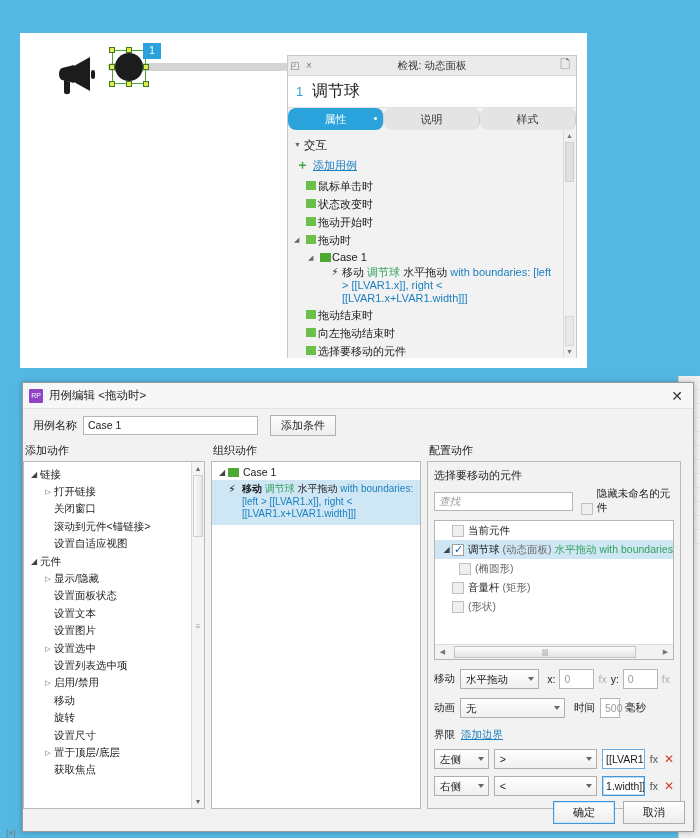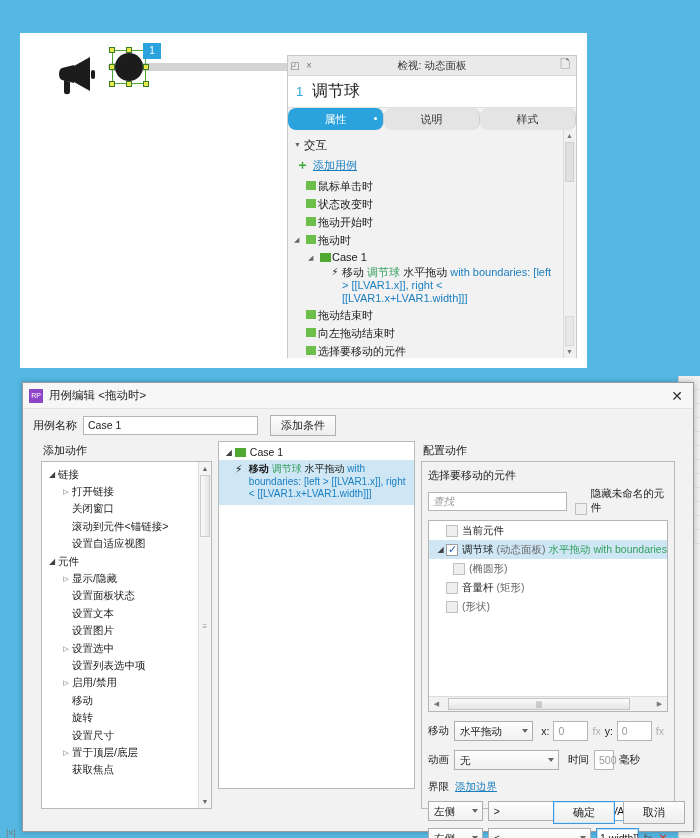--- a/index.html
+++ b/index.html
@@ -160,21 +160,21 @@
   #case-name-input {
     width: 175px; height: 19px; background: #fff; border: 1px solid #b5b5b5;
     font-size: 10.5px; padding: 0 4px; line-height: 17px; color: #222;
   }
   #add-cond-btn {
     margin-left: 12px; height: 21px; min-width: 62px; padding: 0 10px;
     background: linear-gradient(#fdfdfd,#eeeeee); border: 1px solid #b0b0b0;
     font-size: 11px; line-height: 19px; text-align: center; color: #222;
   }
 
-  #dlg-panels { display: flex; padding: 0 18px; gap: 6px; }
+  #dlg-panels { display: flex; padding: 0 0; gap: 6px; }
   .panel-col { display: flex; flex-direction: column; }
   .panel-head { font-size: 11px; color: #222; padding: 2px 0 3px 2px; }
   .panel-box {
     background: #fff; border: 1px solid #b9b9b9; position: relative; overflow: hidden;
   }
 
   
   #col-add { width: 182px; }
   #add-box { height: 348px; }
   #add-list { padding: 4px 0 0 4px; }
@@ -220,21 +220,21 @@
   .cbx {
     width: 12px; height: 12px; background: #fff; border: 1px solid #9e9e9e;
     display: inline-block; margin-right: 4px; flex: none; position: relative;
   }
   .cbx.dim { background: #efefef; border-color: #c0c0c0; }
   .cbx.checked::after {
     content: "✓"; position: absolute; left: 1px; top: -2px;
     font-size: 11px; color: #1b5fa8;
   }
   #cfg-tree {
-    background: #fff; border: 1px solid #b5b5b5; height: 192px;
+    background: #fff; border: 1px solid #b5b5b5; height: 140px;
     position: relative; overflow: hidden;
   }
   .ct-row { display: flex; align-items: center; height: 19px; padding-left: 6px; font-size: 10.5px; white-space: nowrap; }
   .ct-row.sel { background: #cfe7f5; }
   .ct-row .car-down { width: 11px; flex: none; color: #444; font-size: 8px; text-align: center; }
   .ct-row .sp { width: 11px; flex: none; }
   .ct-type { color: #6a6a6a; }
   .ct-green { color: #35a05e; }
   #cfg-hscroll {
     position: absolute; left: 0; right: 0; bottom: 0; height: 15px;
@@ -535,20 +535,21 @@
         <div id="add-vscroll">
           <div class="arr">▲</div>
           <div class="thumb"></div>
           <div class="grip" style="top:160px">≡</div>
           <div class="arr" style="position:absolute;bottom:0;left:0;right:0">▼</div>
         </div>
       </div>
     </div>
 
     <div class="panel-col" id="col-org">
+      <div class="panel-head">组织动作</div>
       <div class="panel-box" id="org-box">
         <div id="org-case-row">
           <span class="car-down">◢</span>
           <span class="ev-icon"><span class="case-icon"></span></span>
           <span style="margin-left:4px">Case 1</span>
         </div>
         <div id="org-action">
           <span class="bolt-ic">⚡</span>
           <span>
             <span style="font-weight:bold">移动</span>

